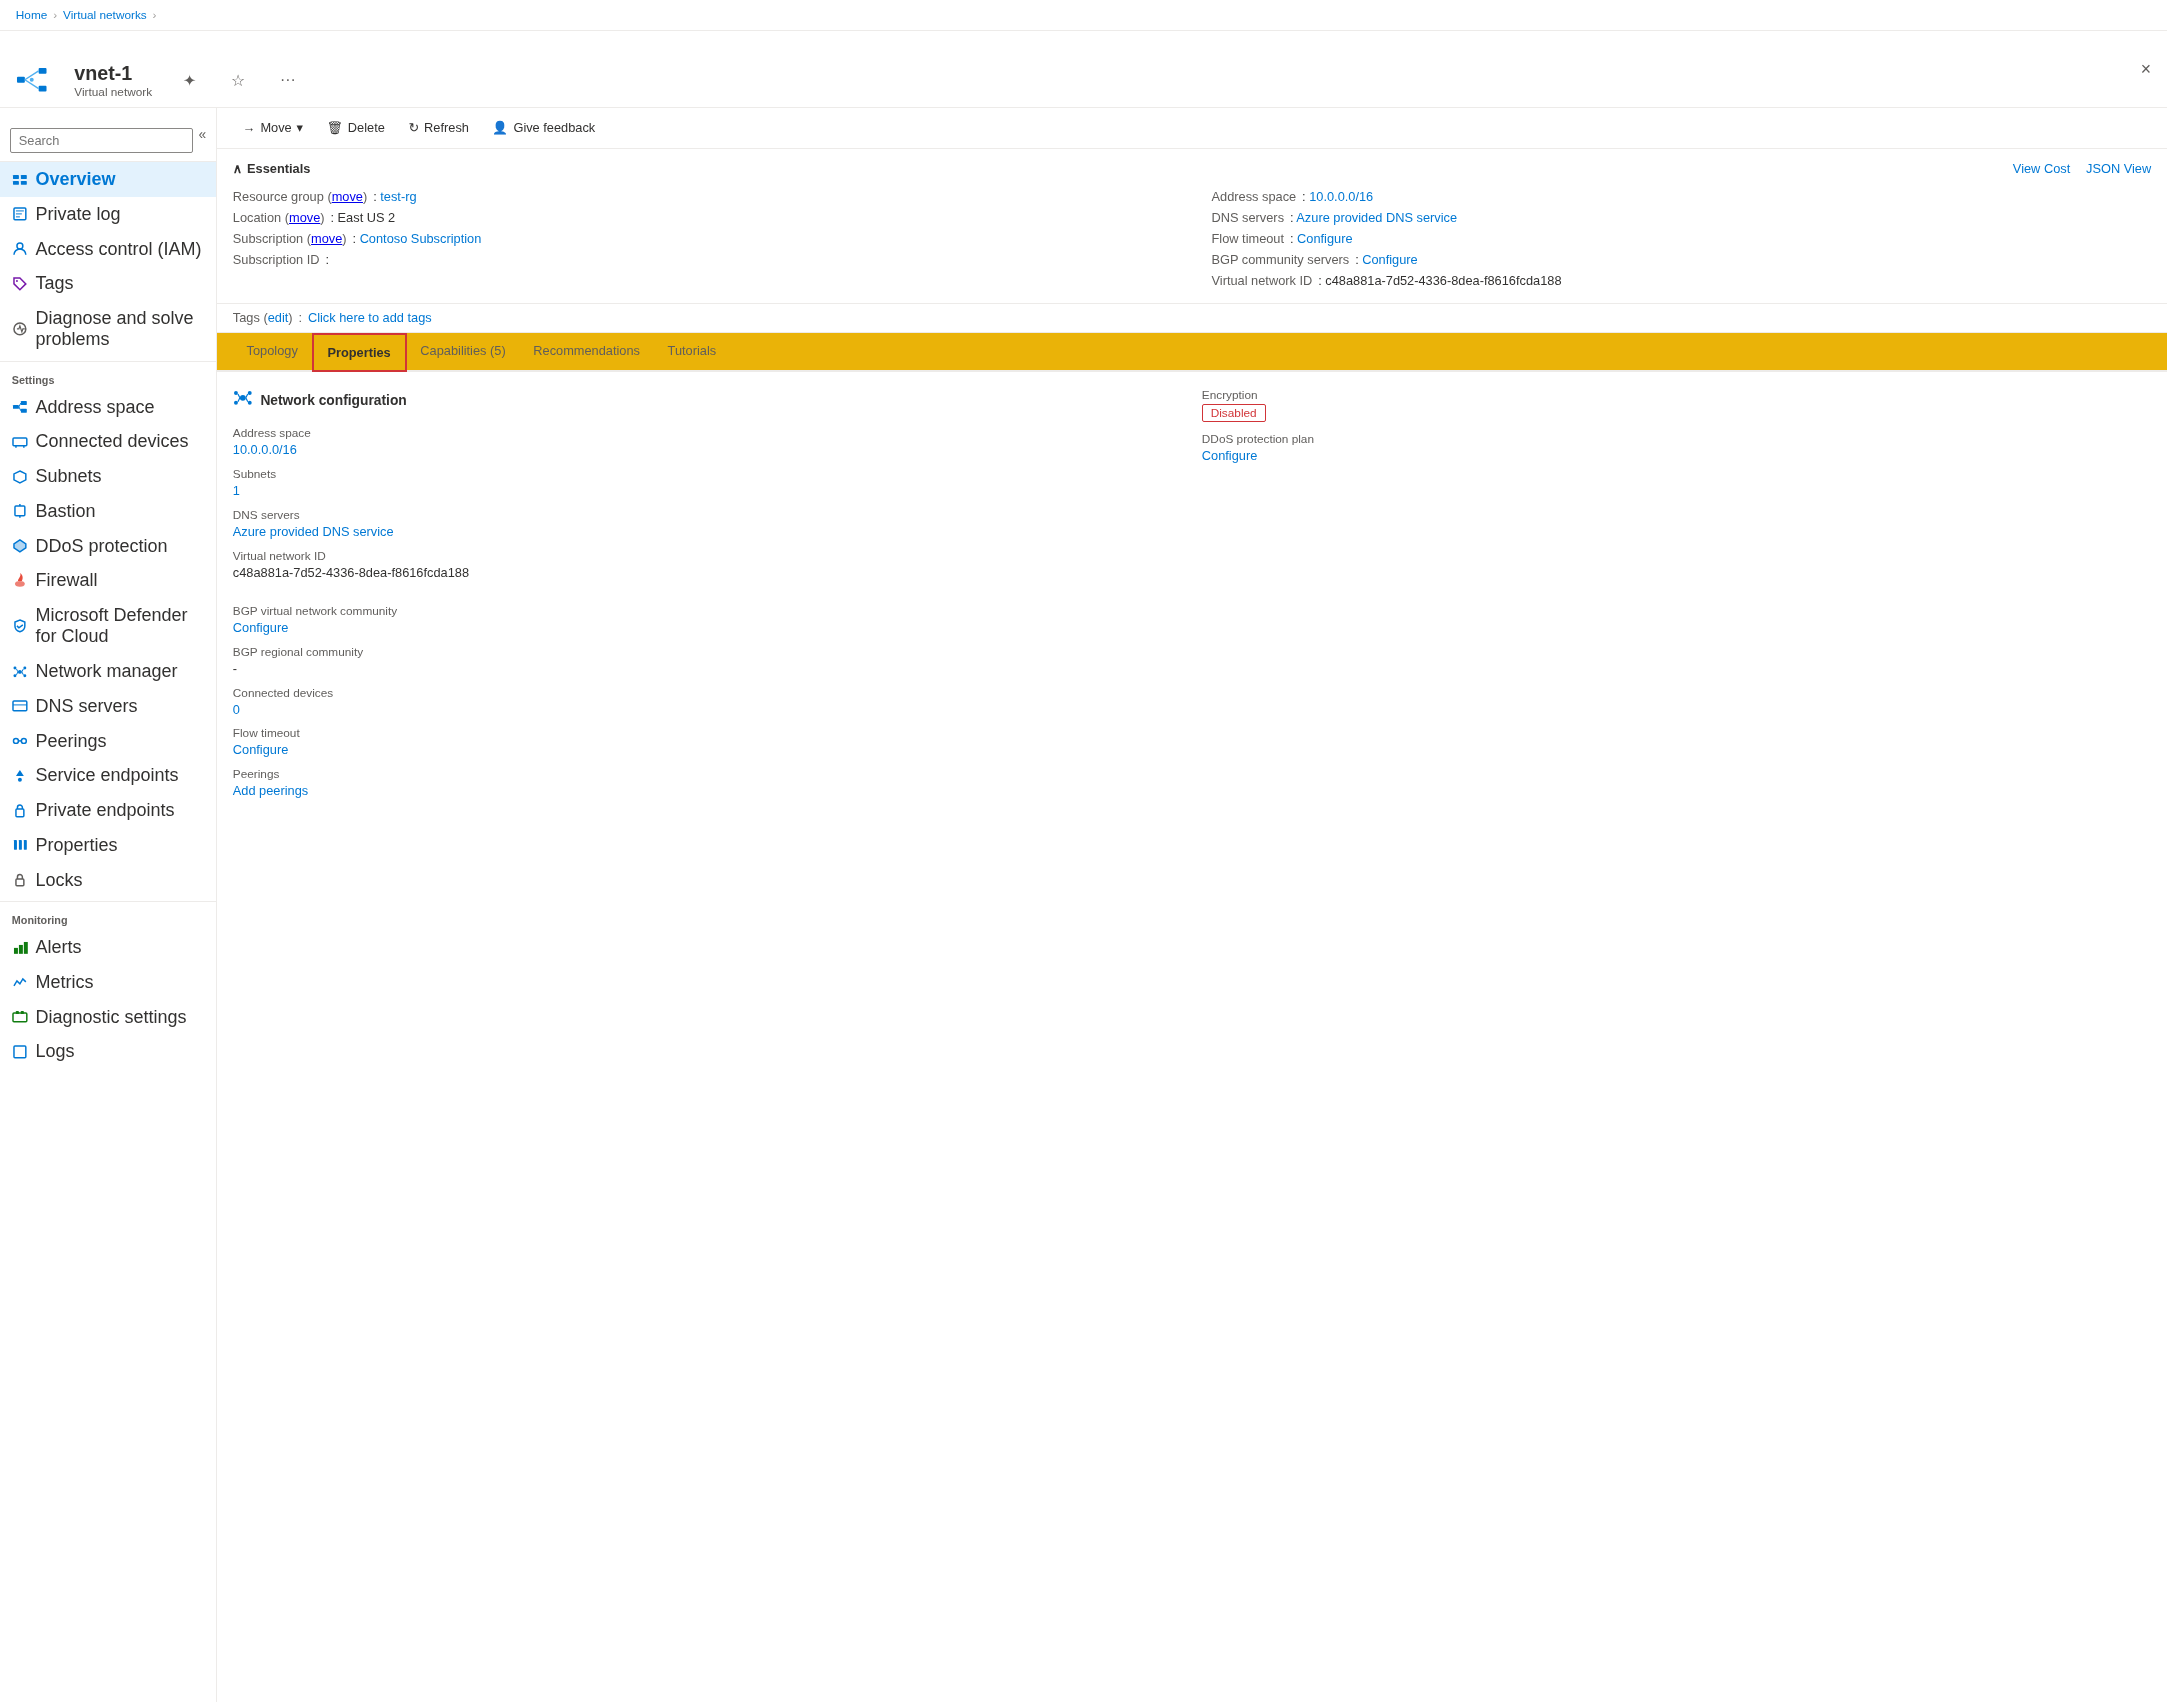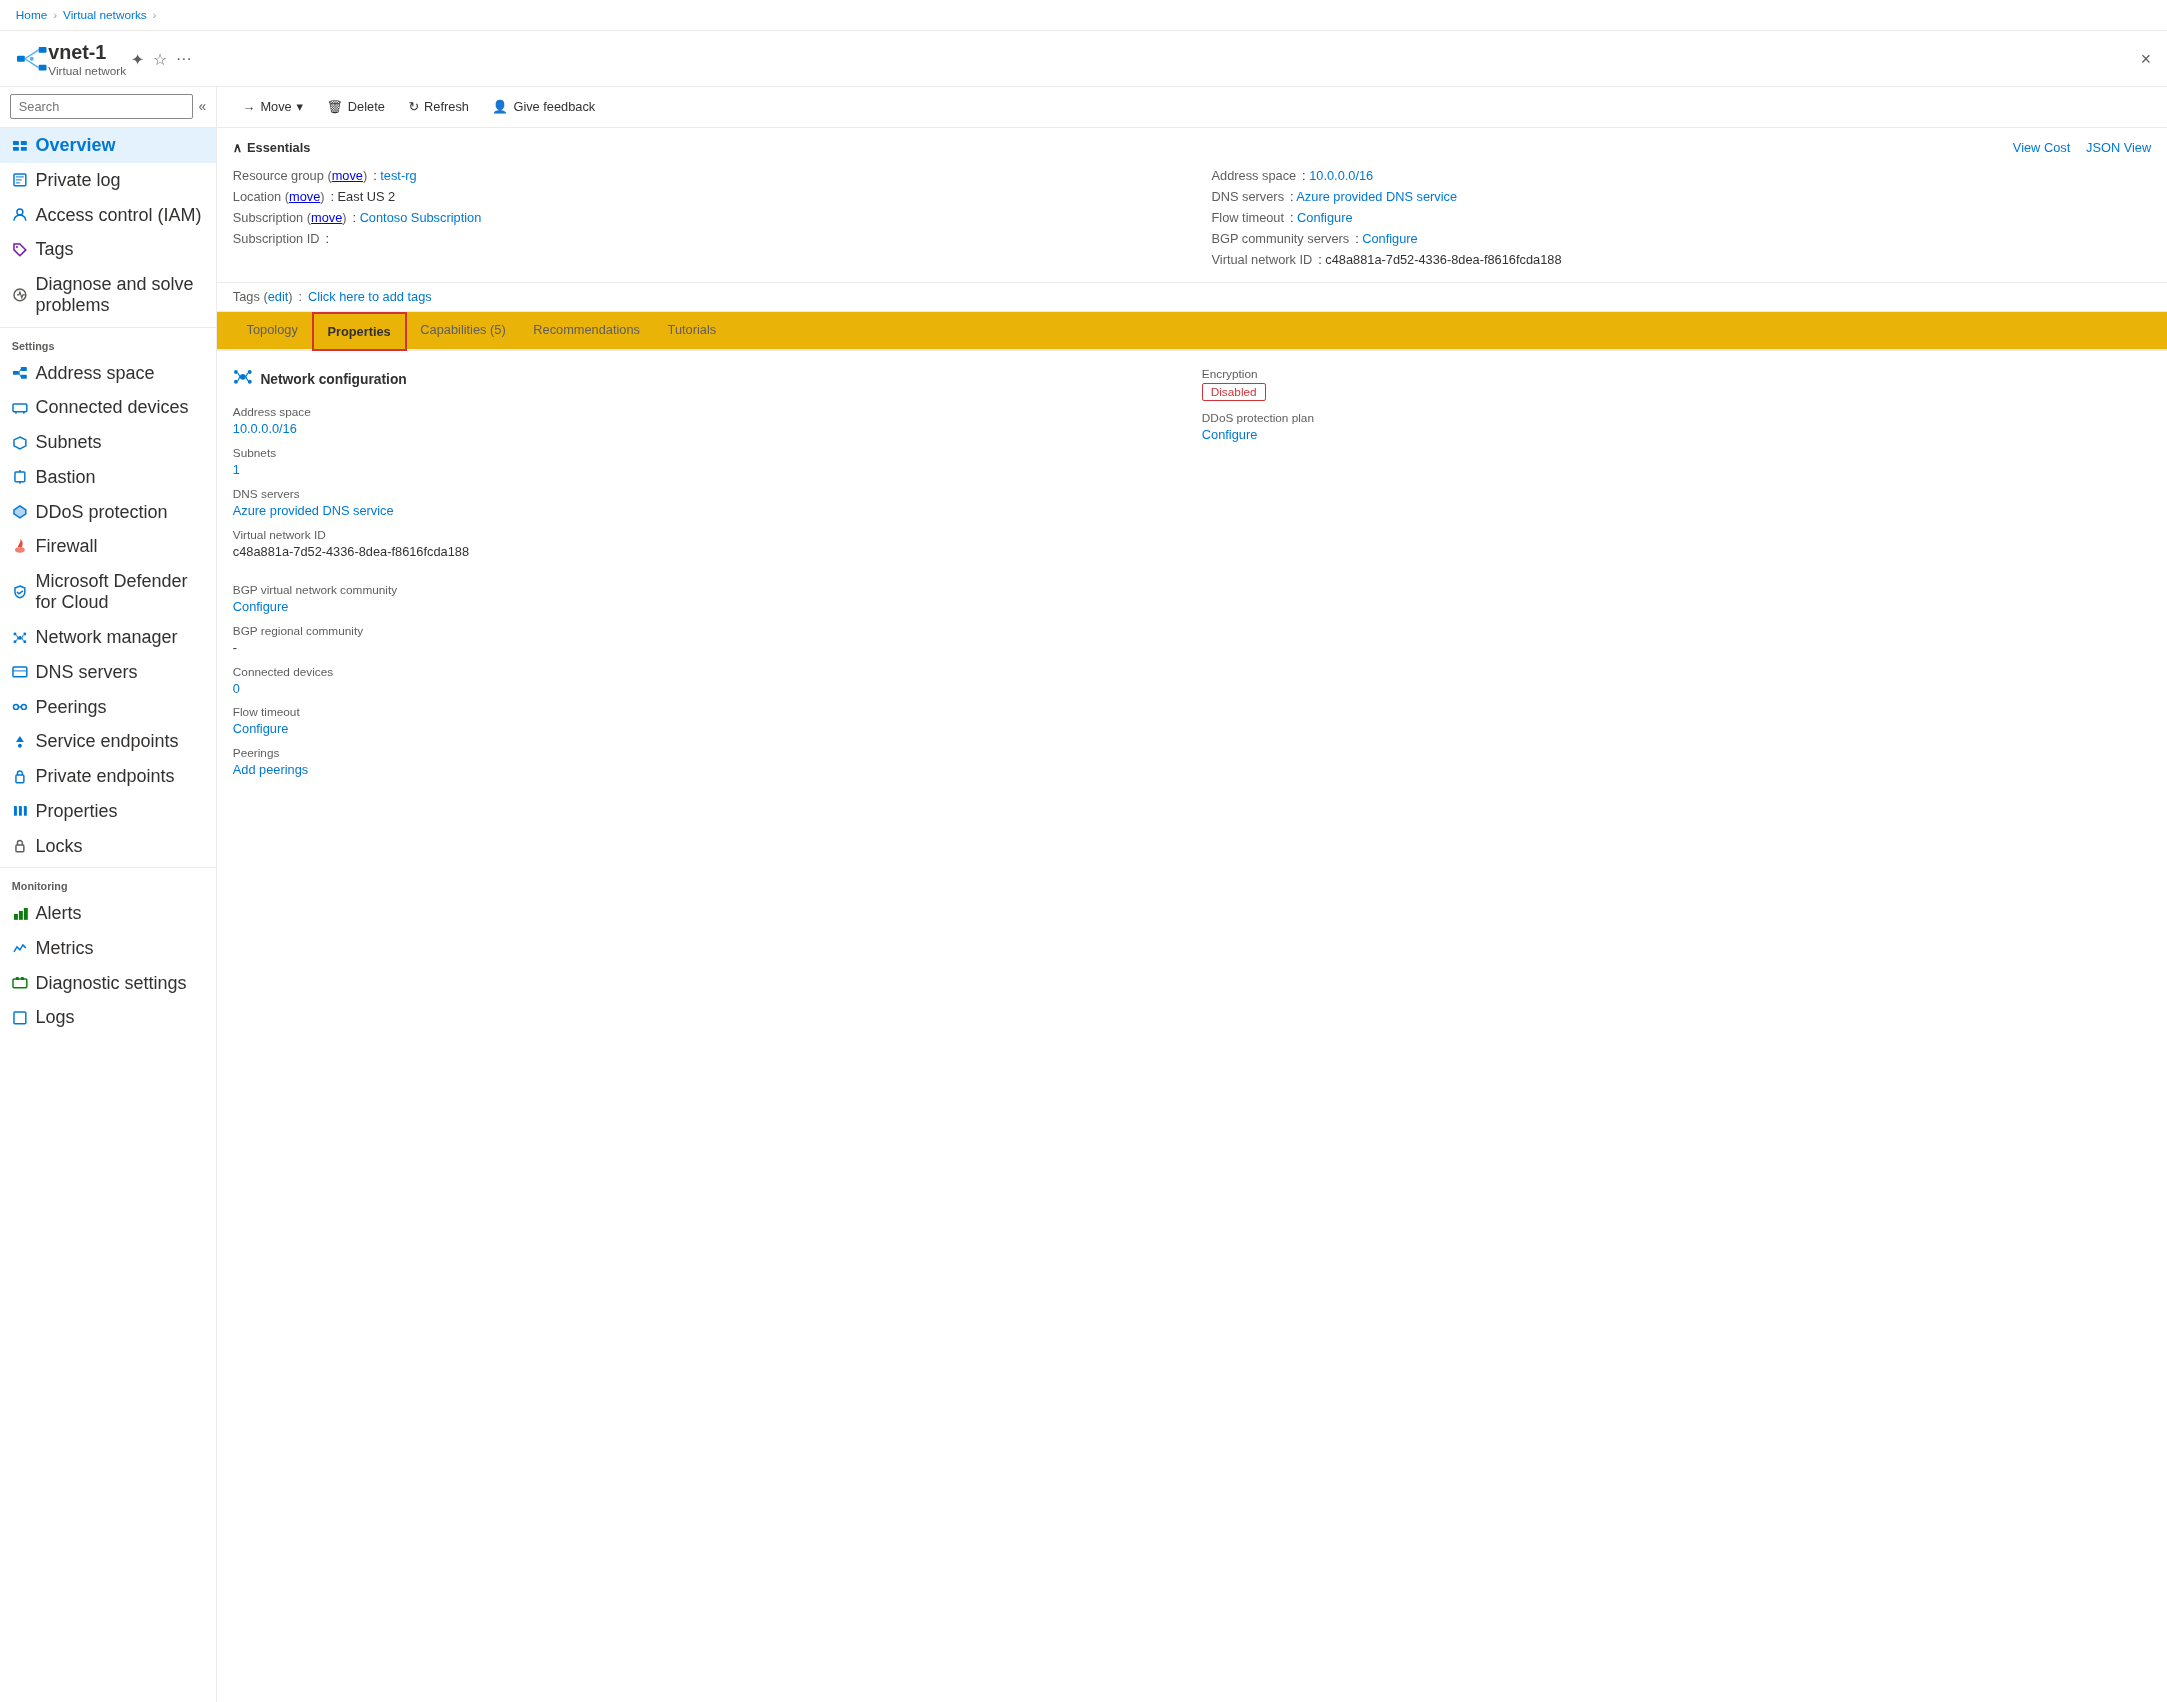--- a/index.html
+++ b/index.html
@@ -11,41 +11,41 @@
       border-bottom: 1px solid #edebe9; font-size: 11.8px; color: #605e5c;
     }
     .breadcrumb-bar a { color: #0078d4; text-decoration: none; }
     .breadcrumb-bar span { margin: 0 5.9px; color: #a19f9d; }
 
     
     .resource-header {
       display: flex; align-items: center; justify-content: space-between;
       padding: 9.9px 15.8px 7.9px; background: #fff; border-bottom: 1px solid #edebe9;
     }
-    .resource-header-left { display: flex; align-items: center; gap: 1px; }
+    .resource-header-left { display: flex; align-items: center; gap: 27px; margin-top: 21px; }
     .resource-icon { width: 31.5px; height: 31.5px; }
     .resource-title { font-size: 19.7px; font-weight: 600; color: #323130; }
     .resource-subtitle { font-size: 11.8px; color: #605e5c; }
     .header-icon-btn { background: none; border: none; cursor: pointer; padding: 3.9px; color: #605e5c; font-size: 15.8px; }
     .close-btn { background: none; border: none; cursor: pointer; font-size: 17.7px; color: #605e5c; margin-left: 15.8px; }
 
     
     .main-layout { display: flex; flex: 1; overflow: hidden; }
 
     
     .sidebar {
       width: 217px; min-width: 217px; background: #fff; border-right: 1px solid #edebe9;
       overflow-y: auto; display: flex; flex-direction: column;
     }
     .sidebar-search {
       padding: 7.9px 9.9px; display: flex; align-items: center; border-bottom: 1px solid #edebe9;
     }
     .sidebar-search input {
       border: 1px solid #8a8886; border-radius: 2px; padding: 3.9px 7.9px;
-      font-size: 12.8px; width: 100%; outline: none; color: #a16207;
+      font-size: 12.8px; width: 100%; outline: none; color: #a16207; margin-top: 13px;
     }
     .sidebar-collapse { margin-left: 5.9px; cursor: pointer; color: #605e5c; font-size: 13.8px; background: none; border: none; }
 
     .sidebar-item {
       display: flex; align-items: center; gap: 7.9px; padding: 6.9px 11.8px;
       cursor: pointer; font-size: 18px; color: #323130; text-decoration: none;
     }
     .sidebar-item.active { background: #e3f2fd; color: #0078d4; font-weight: 600; }
     .sidebar-item .icon { width: 15.8px; height: 15.8px; display: flex; align-items: center; justify-content: center; flex-shrink: 0; }
 

